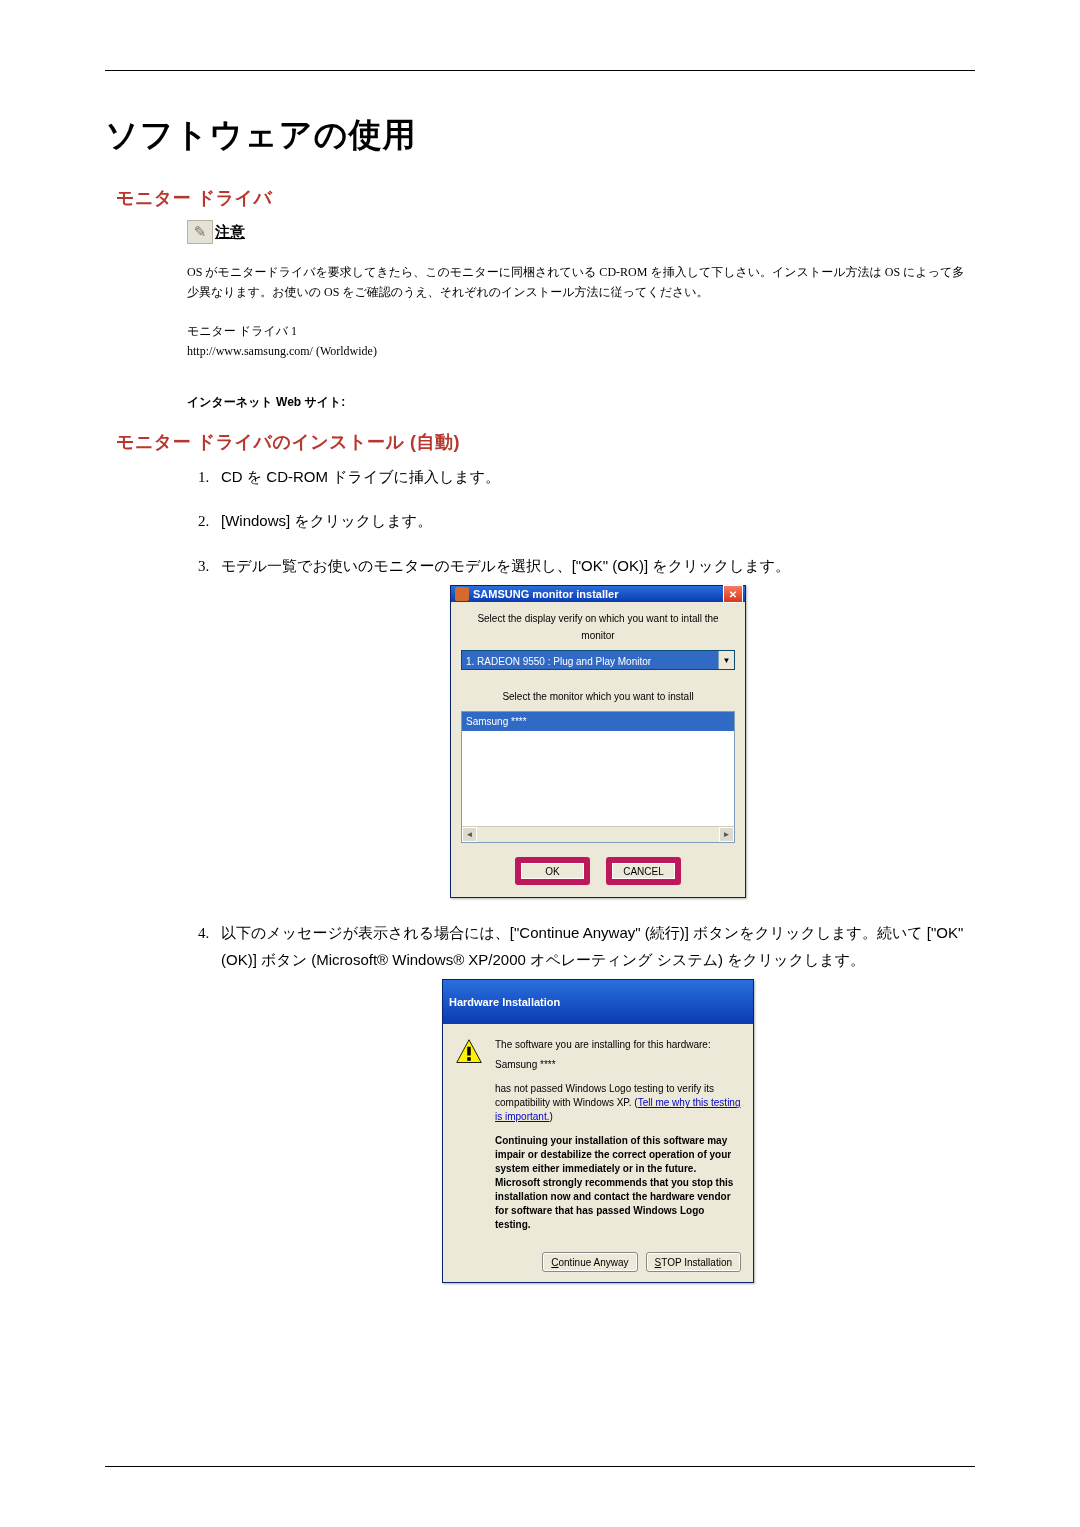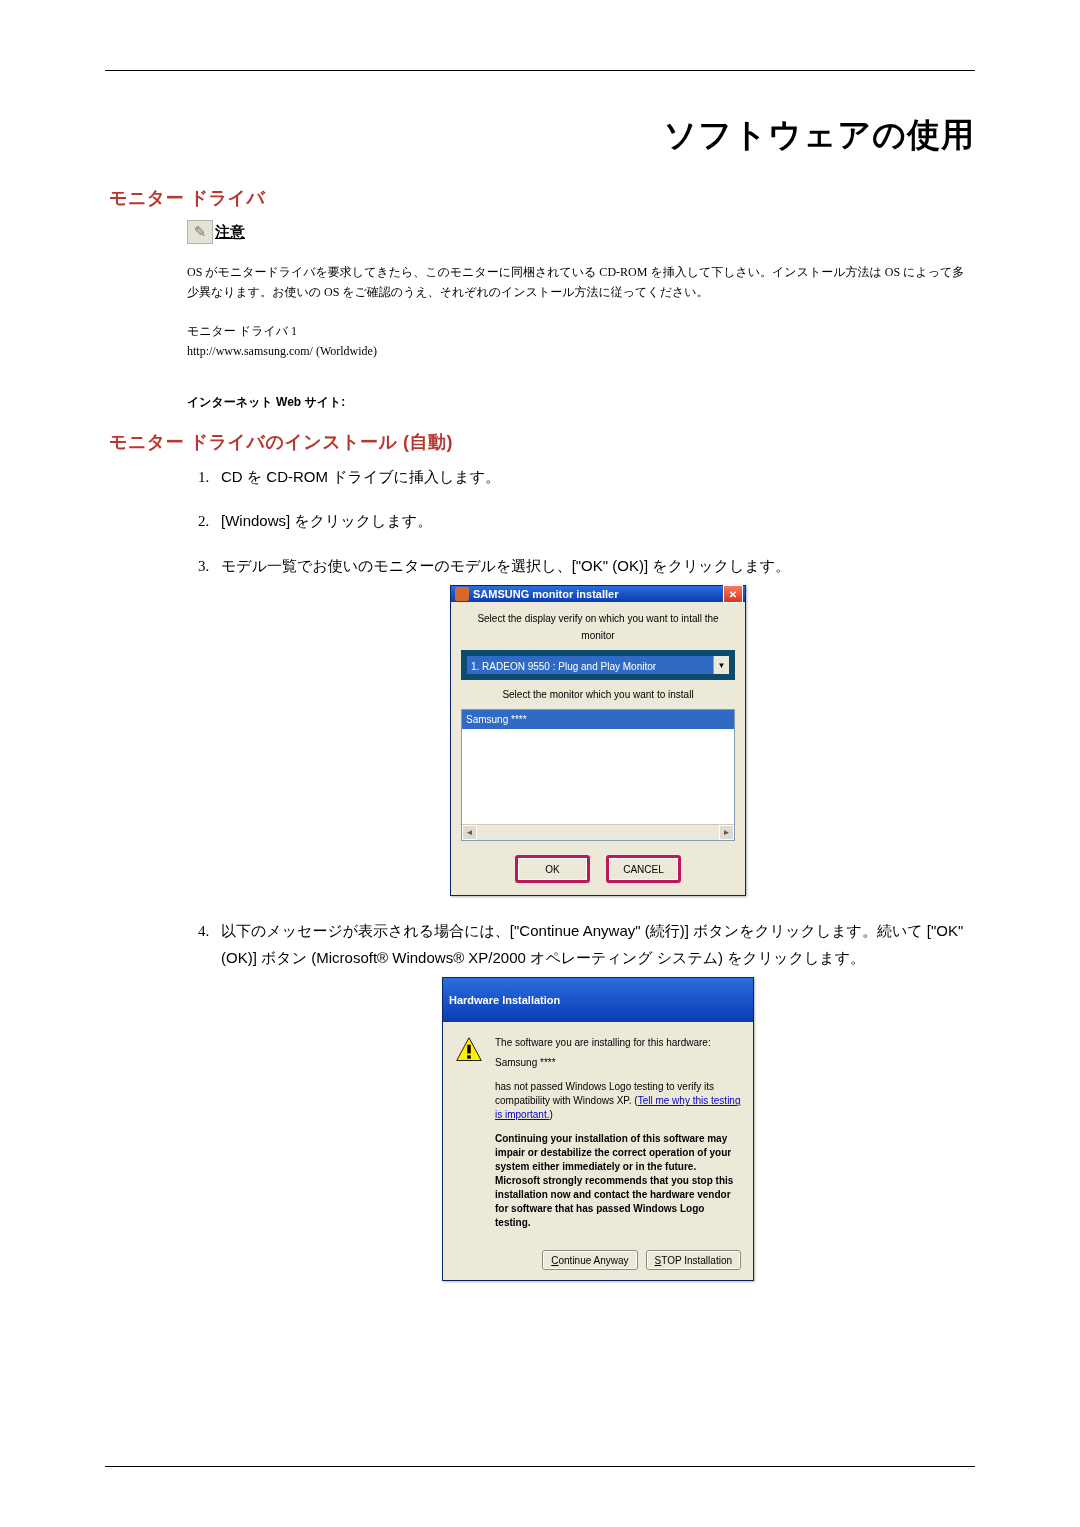--- a/index.html
+++ b/index.html
@@ -20,27 +20,26 @@
     border-top: 1px solid #000;
     width: 100%;
   }
   .rule.top { margin-bottom: 42px; }
   .rule.bottom { margin-top: 60px; position: absolute; bottom: 60px; left: 105px; right: 105px; width: auto;}
   h1 {
     font-size: 33px;
     font-weight: bold;
     margin: 0 0 28px 0;
     letter-spacing: 1px;
-    text-align: right;
   }
   h2 {
     font-size: 18px;
     font-weight: bold;
     color: #b8372e;
-    margin: 0 0 10px 4px;
+    margin: 0 0 10px 11px;
     letter-spacing: 0.5px;
   }
   .note-row {
     display: flex;
     align-items: center;
     margin-left: 82px;
     margin-bottom: 18px;
   }
   .note-icon {
     width: 24px;
@@ -138,25 +137,25 @@
     font-family: Tahoma, sans-serif;
     font-size: 10px;
     color: #000;
   }
   .installer-label {
     text-align: center;
     margin-bottom: 6px;
   }
   .combo {
     display: flex;
-    border: 6px solid #0c4a6e;
+    border: 1px solid #0c4a6e;
     background: #fff;
     height: 18px;
     align-items: stretch;
-    margin-bottom: 6px;
+    margin-bottom: 18px;
   }
   .combo-text {
     flex: 1;
     background: #316ac5;
     color: #fff;
     font-size: 10px;
     padding: 2px 4px;
   }
   .combo-arrow {
     width: 15px;
@@ -205,21 +204,21 @@
     justify-content: center;
     gap: 16px;
     margin-top: 14px;
   }
   .xp-button {
     width: 75px;
     height: 28px;
     font-family: Tahoma, sans-serif;
     font-size: 10px;
     background: #ece9d8;
-    border: 3px solid #be185d;
+    border: 6px solid #be185d;
     border-radius: 3px;
     box-shadow: inset 0 0 0 1px #fff;
   }
 
   
   .hw-dialog {
     width: 310px;
     background: #ece9d8;
     border: 1px solid #0a246a;
     box-shadow: 1px 1px 2px rgba(0,0,0,0.3);

